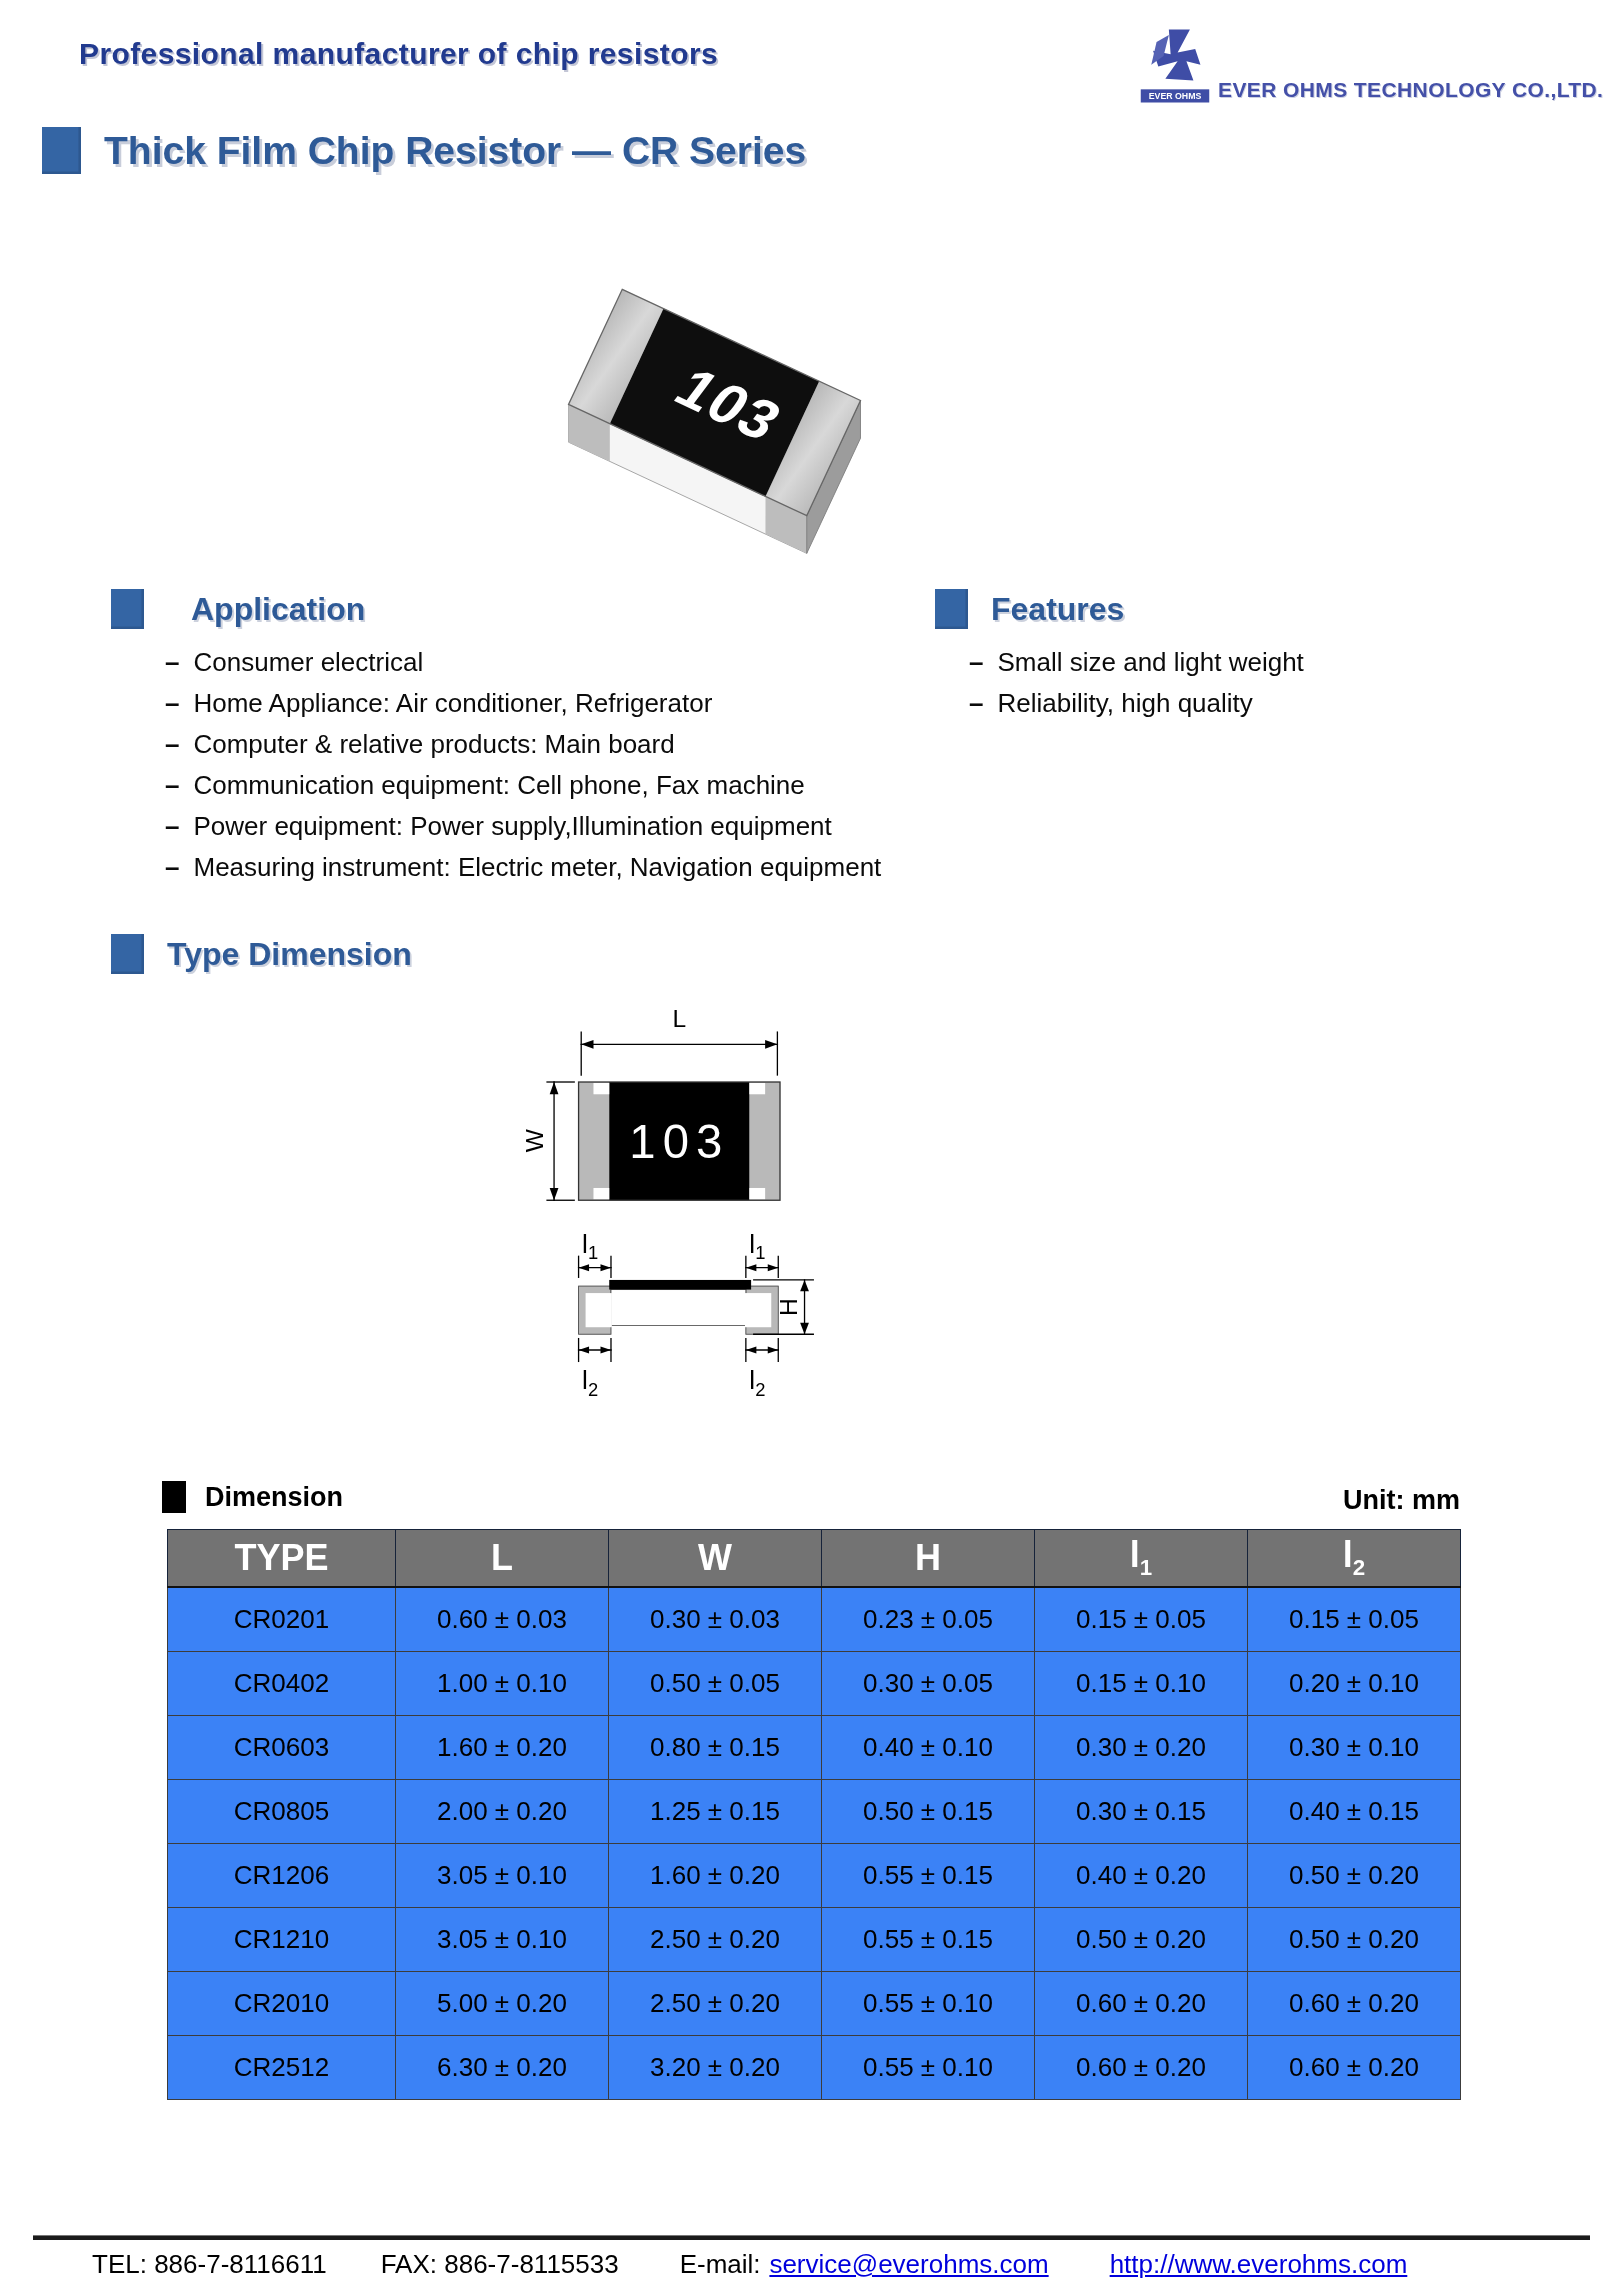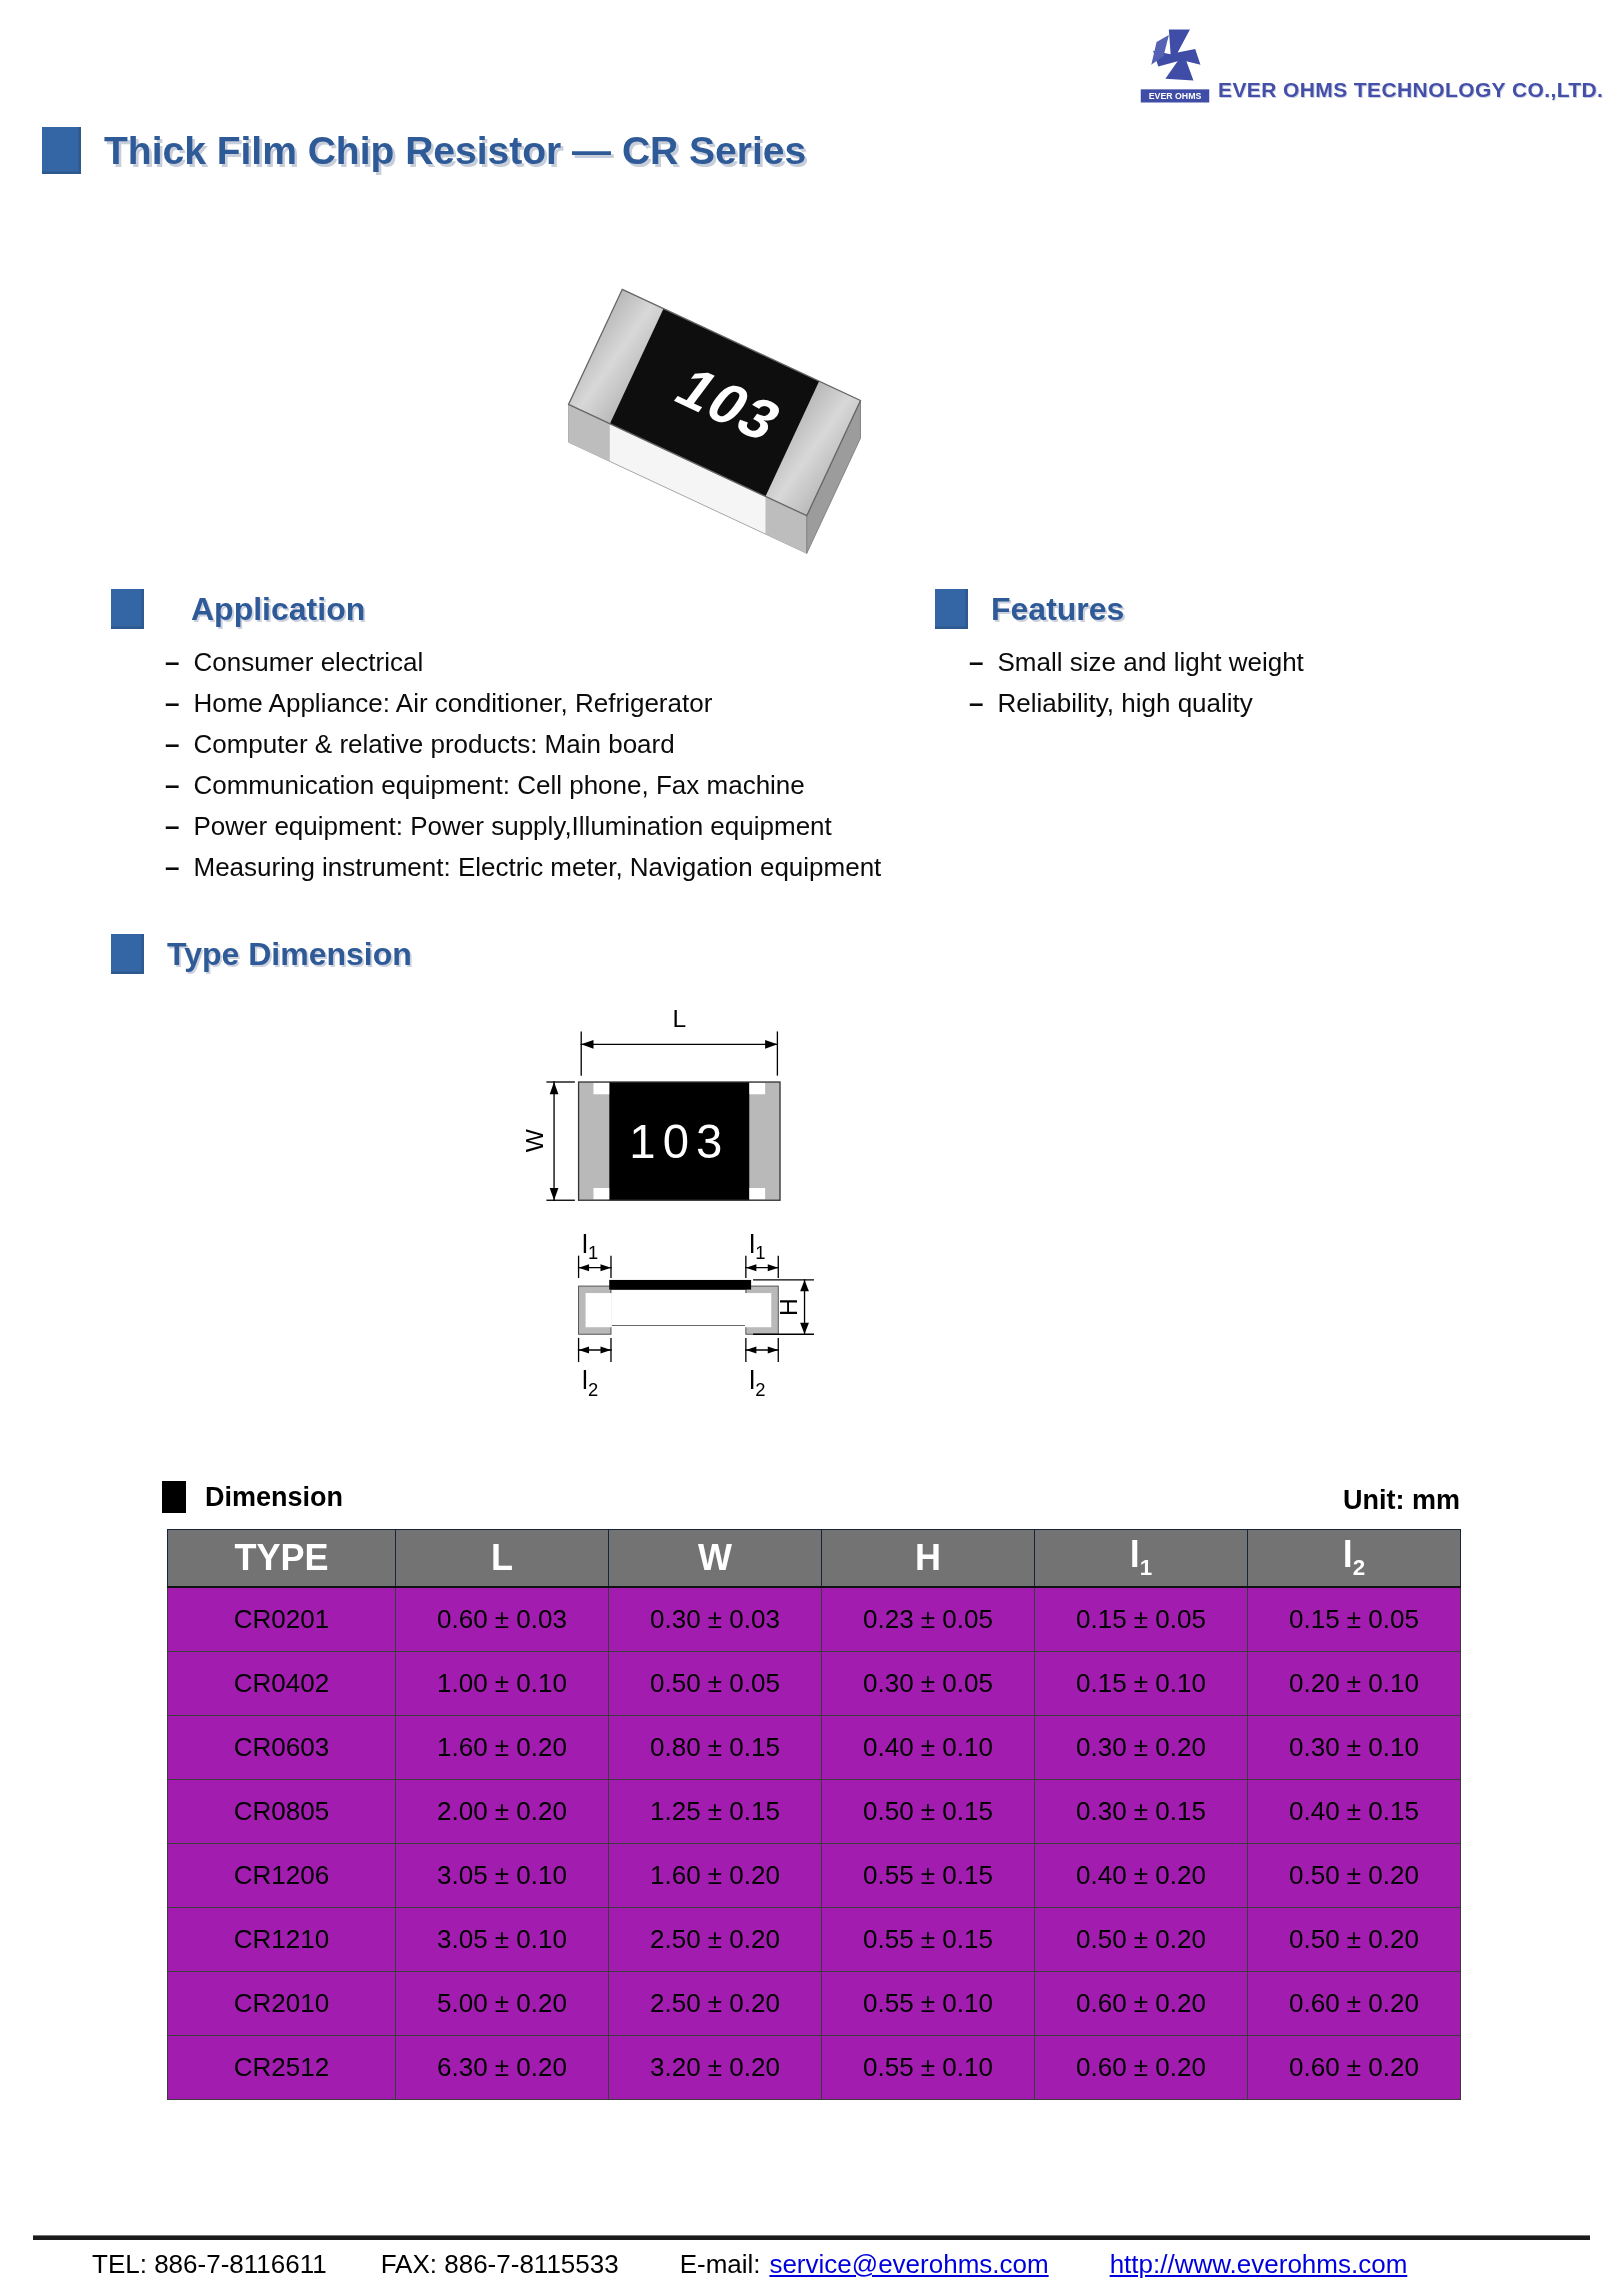--- a/index.html
+++ b/index.html
@@ -42,37 +42,38 @@
   .dim-text{margin-left:19px;font-size:27px;font-weight:bold;color:#000;}
   .unit-label{position:absolute;right:163px;top:1485px;font-size:27px;font-weight:bold;}
 
   
   table.dim{position:absolute;left:167px;top:1529px;width:1294px;border-collapse:collapse;
             table-layout:fixed;border:1.8px solid #000;}
   table.dim th{background:#737373;color:#fff;font-size:36px;font-weight:bold;height:54px;
                border:0.9px solid #16233a;}
   table.dim thead tr{border-bottom:2.6px solid #111;}
   table.dim td{height:61px;font-size:26px;text-align:center;border:0.9px solid #3c3c3c;
-               background:#a21caf;}
+               background:#3b82f6;}
   table.dim sub{font-size:.62em;}
   col.c-type{width:228px;} col.c-val{width:213px;}
 
   
   .footer-line{position:absolute;left:33px;top:2235px;width:1557px;height:4.4px;
                background:#1b1b1b;border-top:0.9px solid #777;}
   .footer{position:absolute;left:92px;top:2249px;font-size:26px;display:flex;}
   .footer .sp1{margin-right:54px;} .footer .sp2{margin-right:61px;}
   .footer a{color:#0000dd;text-decoration:underline;}
   .email-label{margin-right:8.8px;}
 </style>
 </head>
 <body>
 
 <div class="page">
 
+  <div class="slogan">Professional manufacturer of chip resistors</div>
 
   <div class="logo">
     <svg width="72" height="81" viewBox="0 0 82 92">
       <path d="M34 4 L58 4 L44 30 L64 26 L70 44 L54 40 L62 62 L30 60 L44 40 L22 46 L16 28 L36 32 Z" fill="#3f4da6"></path>
       <path d="M20 18 L34 10 L28 34 L14 44 Z" fill="#5562b4"></path>
       <rect x="2" y="72" width="78" height="15" fill="#3f4da6"></rect>
       <text x="41" y="83" font-size="10" font-weight="bold" fill="#ffffff" text-anchor="middle">EVER OHMS</text>
     </svg>
     <div class="company">EVER OHMS TECHNOLOGY CO.,LTD.</div>
   </div>

